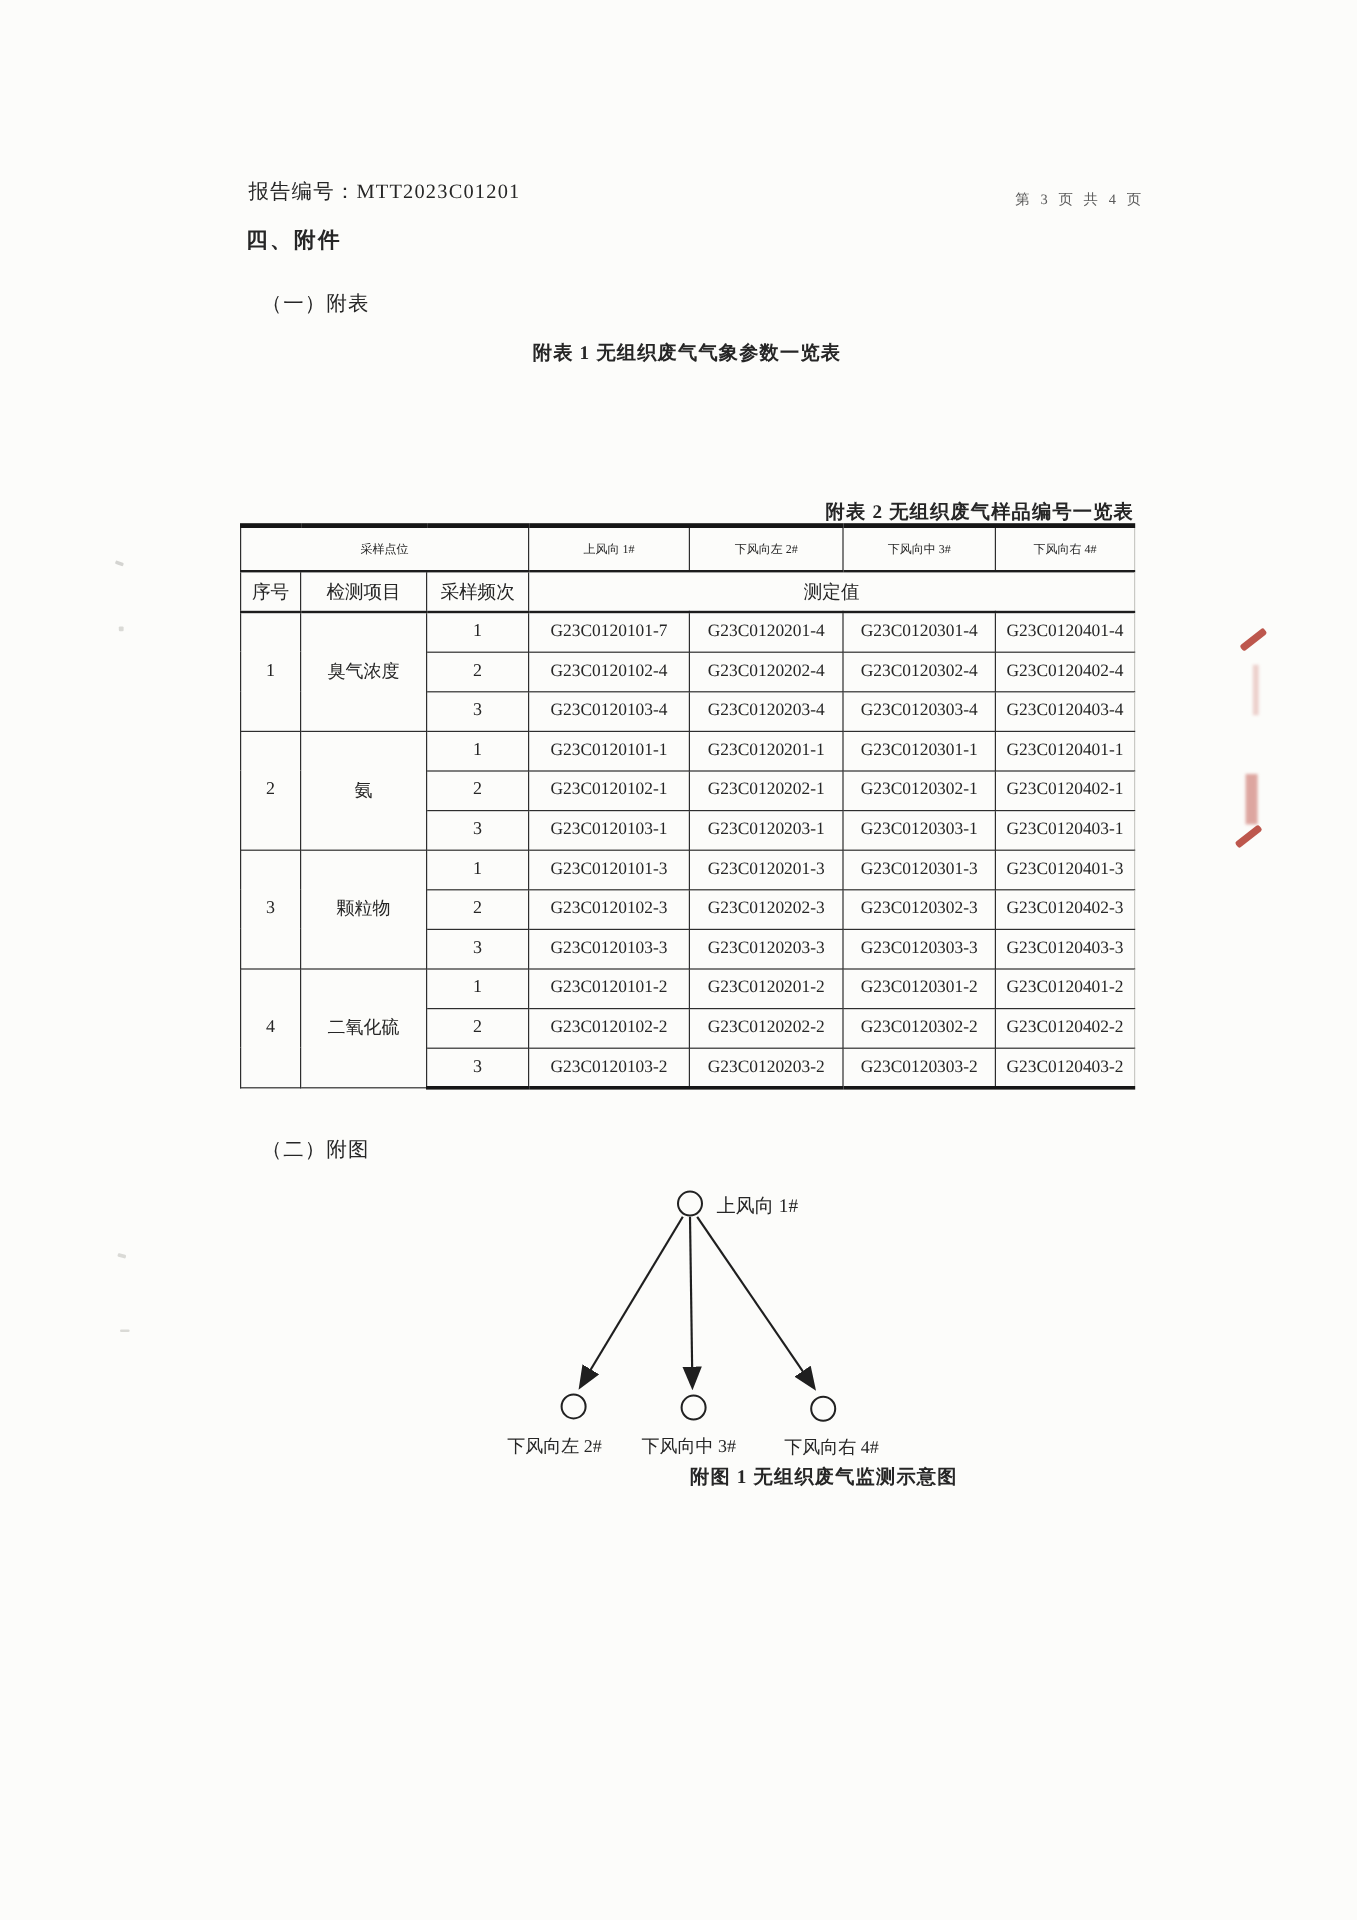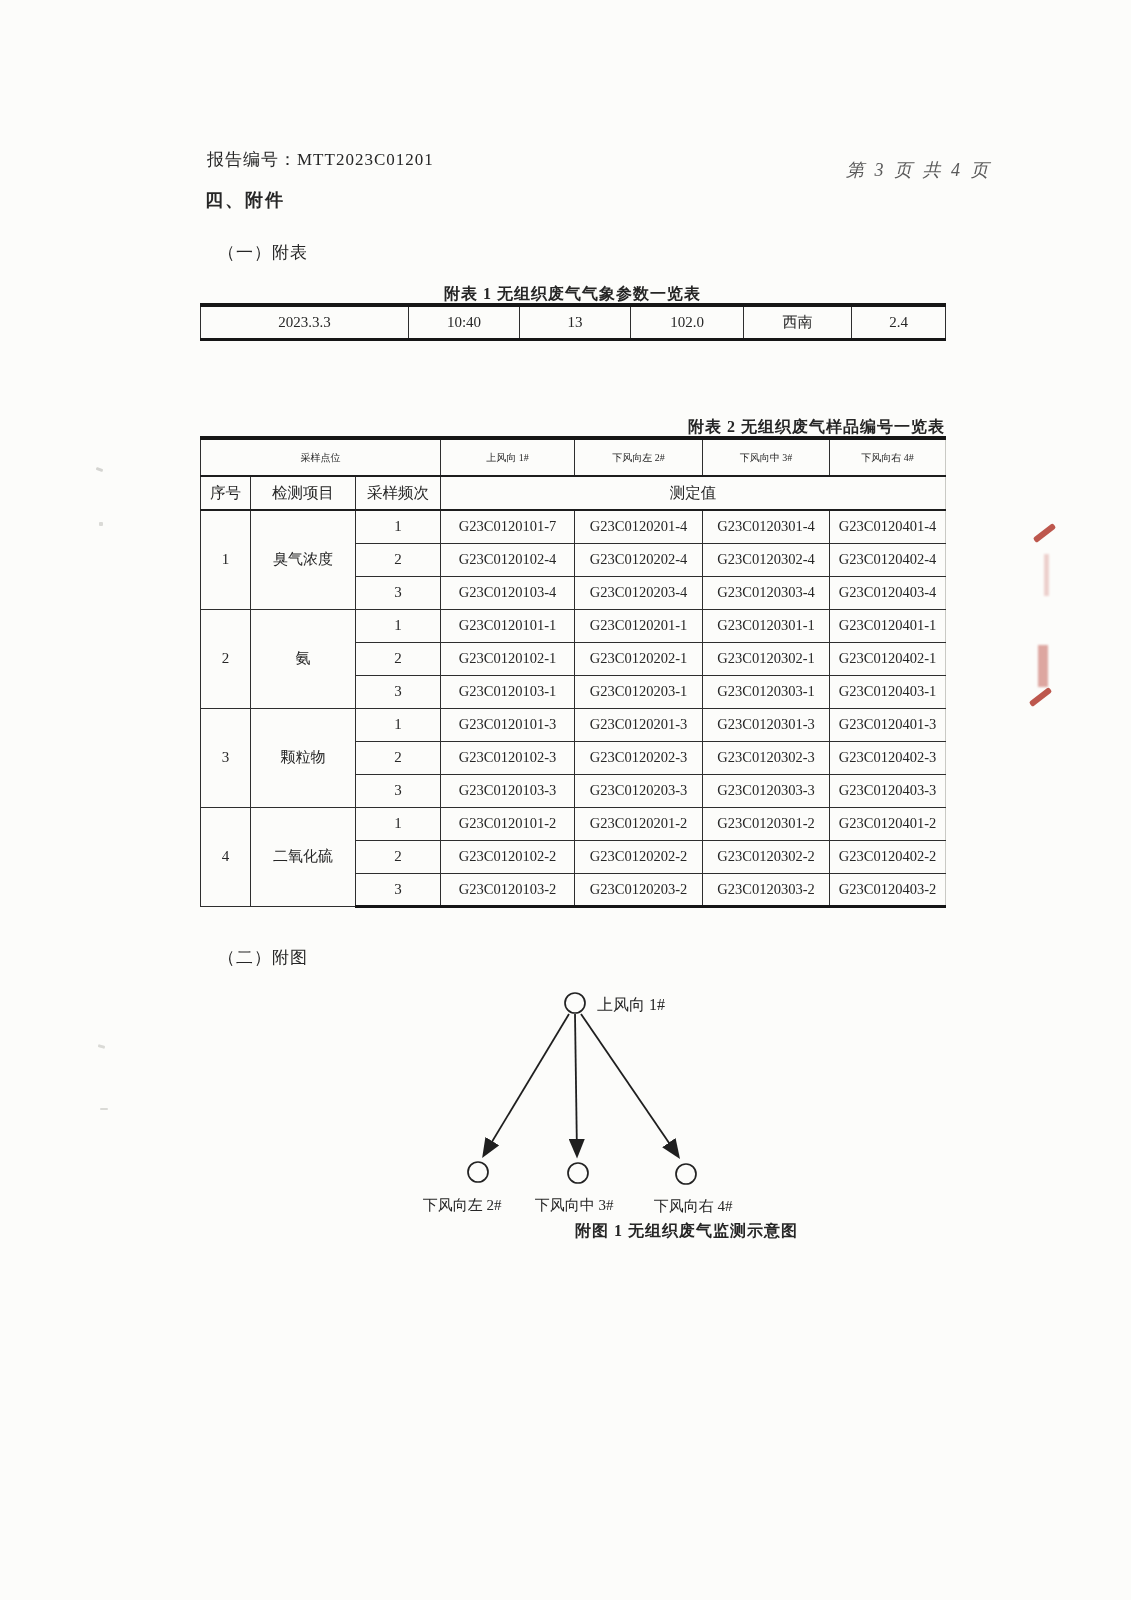--- a/index.html
+++ b/index.html
@@ -8,21 +8,21 @@
     position: relative;
     background: #fcfcfa;
     font-family: "Liberation Serif", "DejaVu Serif", serif;
     color: #262626;
     overflow: hidden;
   }
   .abs { position: absolute; }
 
   
   .report-line { left: 207px; top: 148px; font-size: 17px; letter-spacing: 1px; }
-  .page-indicator { left: 846px; top: 158px; font-size: 18px; color: #5a5a5a; letter-spacing: 3px; font-style: italic; }
+  .page-indicator { left: 846px; top: 158px; font-size: 12px; color: #5a5a5a; letter-spacing: 3px; }
   .section-title { left: 205px; top: 188px; font-size: 18px; font-weight: bold; letter-spacing: 2px; text-align: right; }
   .subsection { font-size: 17px; letter-spacing: 1px; }
   .subsection1 { left: 218px; top: 241px; }
   .subsection2 { left: 218px; top: 946px; text-align: center; }
 
   
   .tbl-title { left: 200px; width: 745px; text-align: center; font-weight: bold; font-size: 16px; letter-spacing: 1px; }
   .t1-title { top: 284px; }
   .t2-title { top: 417px; text-align: right; }
 
@@ -84,28 +84,20 @@
 <table class="abs t1">
   <colgroup>
     <col style="width:208px">
       <col style="width:111px">
       <col style="width:111px">
     <col style="width:113px">
       <col style="width:108px">
       <col style="width:94px">
   </colgroup>
   <tbody>
-    <tr>
-      <td>2023.3.3</td>
-      <td>10:40</td>
-      <td>13</td>
-      <td>102.0</td>
-      <td>西南</td>
-      <td>2.4</td>
-    </tr>
   </tbody>
 </table>
 
 <div class="abs tbl-title t2-title">附表 2 无组织废气样品编号一览表</div>
 <table class="abs t2">
   <colgroup>
     <col style="width:50px">
       <col style="width:105px">
       <col style="width:85px">
     <col style="width:134px">

